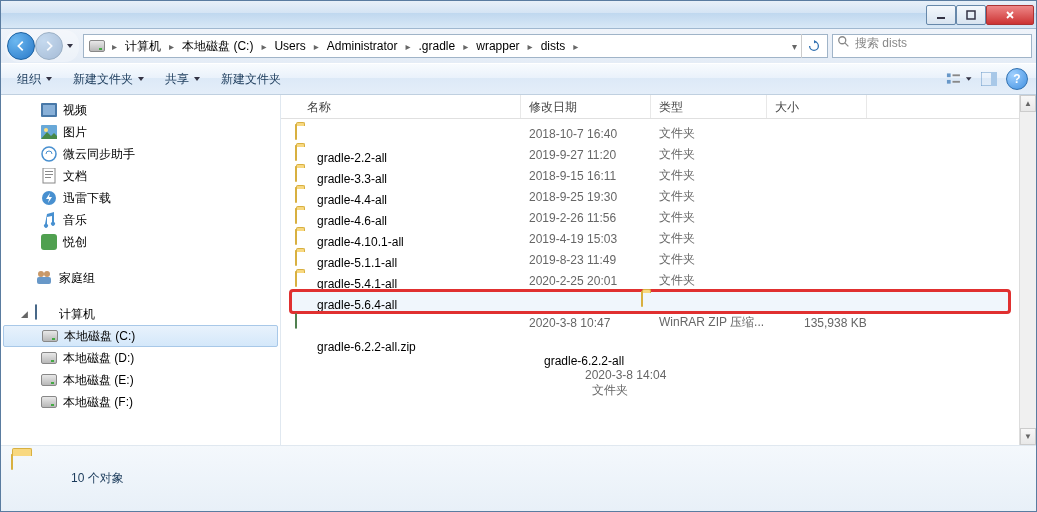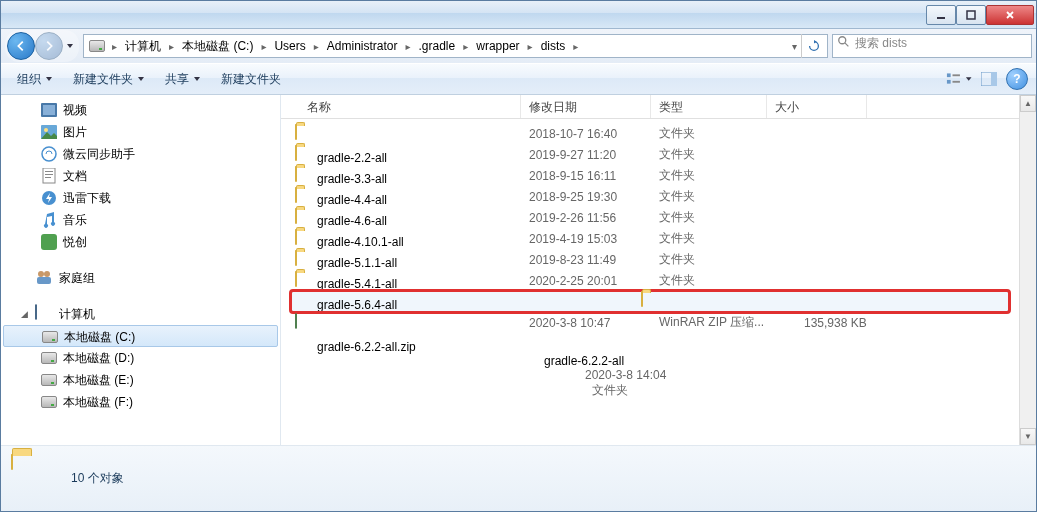--- a/index.html
+++ b/index.html
@@ -25,21 +25,21 @@
   .searchbox { width: 200px; height: 24px; background: #fff; border: 1px solid #a0b4c8; display: flex; align-items: flex-start; padding: 0 4px; color: #888; }
   .searchbox svg { width: 14px; height: 14px; margin-right: 4px; }
   .toolbar { height: 32px; background: linear-gradient(to bottom, #f8fbfe 0%, #eaf2fb 45%, #dce9f7 46%, #e4eef9 100%); border-top: 1px solid #fff; border-bottom: 1px solid #c0d0e0; display: flex; align-items: center; padding: 0 8px; gap: 4px; }
   .tb-btn { padding: 4px 8px; border-radius: 2px; display: flex; align-items: center; gap: 4px; color: #1a3a5a; font-family: Liberation Mono, monospace; }
   .tb-btn svg { width: 8px; height: 8px; }
   .tb-spacer { flex: 1; }
   .tb-icon { width: 26px; height: 22px; display: flex; align-items: center; justify-content: center; }
   .tb-help { width: 22px; height: 22px; border-radius: 50%; background: radial-gradient(circle at 30% 30%, #a0d0ff, #4090e0); color: #fff; display: flex; align-items: center; justify-content: center; font-weight: bold; border: 1px solid #3070b0; }
   .content { flex: 1; display: flex; overflow: hidden; }
   .sidebar { width: 280px; border-right: 1px solid #e0e8f0; overflow-y: auto; padding: 4px 0; }
-  .side-item { display: flex; align-items: flex-start; padding: 3px 10px 3px 40px; height: 22px; }
+  .side-item { display: flex; align-items: center; padding: 3px 10px 3px 40px; height: 22px; }
   .side-item.selected { background: linear-gradient(to bottom, #e8f2fc, #d4e8fa); border: 1px solid #a8c8e8; border-radius: 2px; margin: 0 2px; padding-left: 38px; }
   .side-item .icon { width: 16px; height: 16px; margin-right: 6px; display: flex; align-items: center; justify-content: center; }
   .side-group { padding: 3px 10px 3px 20px; display: flex; align-items: center; height: 22px; }
   .side-group .tri { width: 12px; margin-right: 2px; color: #666; font-size: 9px; }
   .side-group .icon { width: 18px; height: 18px; margin-right: 6px; }
   .side-spacer { height: 14px; }
   .main { flex: 1; display: flex; flex-direction: column; overflow: hidden; position: relative; }
   .filehead { display: flex; height: 24px; border-bottom: 1px solid #e0e0e0; background: #fff; }
   .filehead .col { padding: 4px 8px; border-right: 1px solid #e8e8e8; color: #444; }
   .col-name { width: 240px; padding-left: 26px !important; }

